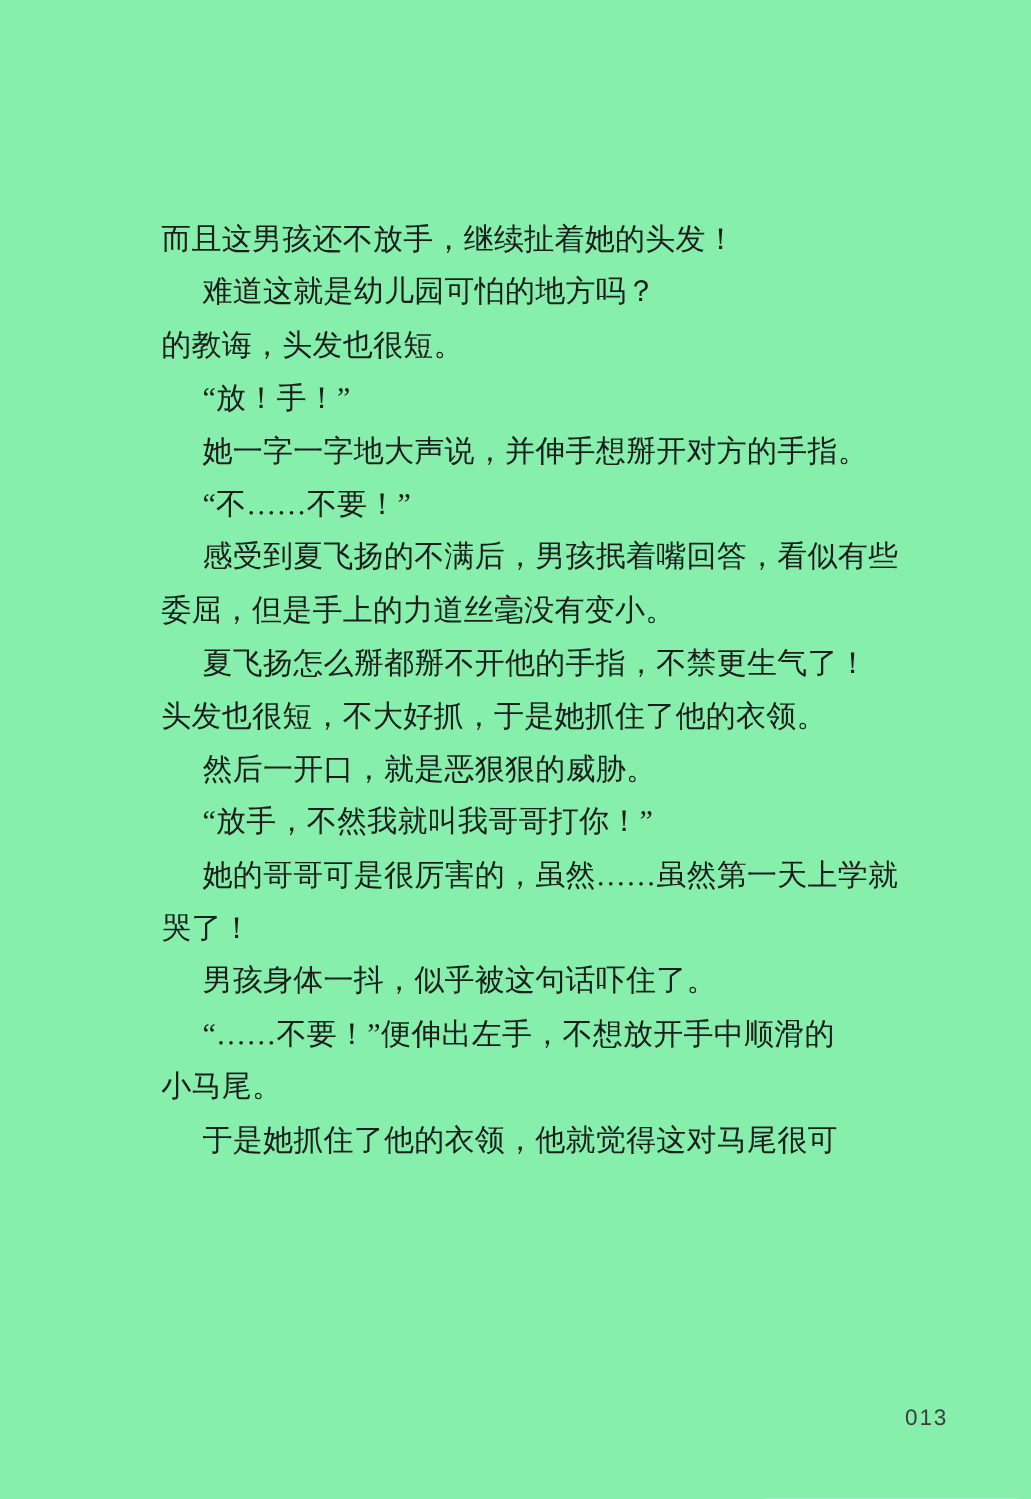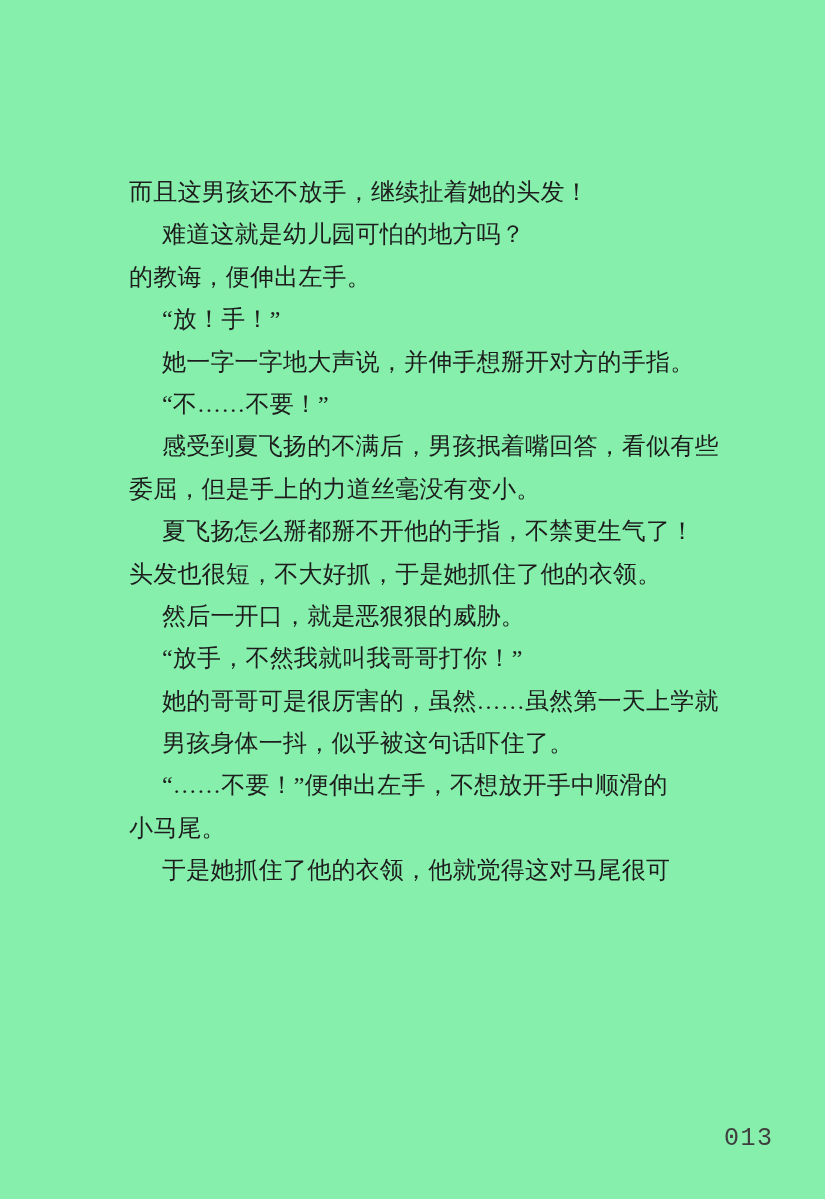--- a/index.html
+++ b/index.html
@@ -36,44 +36,45 @@
     white-space: nowrap;
     height: 42.4px;
   }
   .line.indent {
     padding-left: 33px;
   }
   .page-number {
     position: absolute;
     left: 724px;
     top: 1124px;
-    font-family: Liberation Mono, monospace;
-    font-size: 25px;
+    font-family: Liberation Sans, sans-serif;
+    font-size: 18px;
     font-weight: 400;
     color: #3f3f3f;
     letter-spacing: 1.5px;
   }
 </style>
 </head>
 <body>
 
 <div class="page">
   <div class="text-block">
     <div class="line">而且这男孩还不放手，继续扯着她的头发！</div>
     <div class="line indent">难道这就是幼儿园可怕的地方吗？</div>
-    <div class="line">的教诲，便伸出左手。</div>
+    <div class="line">的教诲，头发也很短。</div>
     <div class="line indent">“放！手！”</div>
     <div class="line indent">她一字一字地大声说，并伸手想掰开对方的手指。</div>
     <div class="line indent">“不……不要！”</div>
     <div class="line indent">感受到夏飞扬的不满后，男孩抿着嘴回答，看似有些</div>
     <div class="line">委屈，但是手上的力道丝毫没有变小。</div>
     <div class="line indent">夏飞扬怎么掰都掰不开他的手指，不禁更生气了！</div>
     <div class="line">头发也很短，不大好抓，于是她抓住了他的衣领。</div>
     <div class="line indent">然后一开口，就是恶狠狠的威胁。</div>
     <div class="line indent">“放手，不然我就叫我哥哥打你！”</div>
     <div class="line indent">她的哥哥可是很厉害的，虽然……虽然第一天上学就</div>
+    <div class="line">哭了！</div>
     <div class="line indent">男孩身体一抖，似乎被这句话吓住了。</div>
     <div class="line indent">“……不要！”便伸出左手，不想放开手中顺滑的</div>
     <div class="line">小马尾。</div>
     <div class="line indent">于是她抓住了他的衣领，他就觉得这对马尾很可</div>
   </div>
   <div class="page-number">013</div>
 </div>
 
 </body></html>

